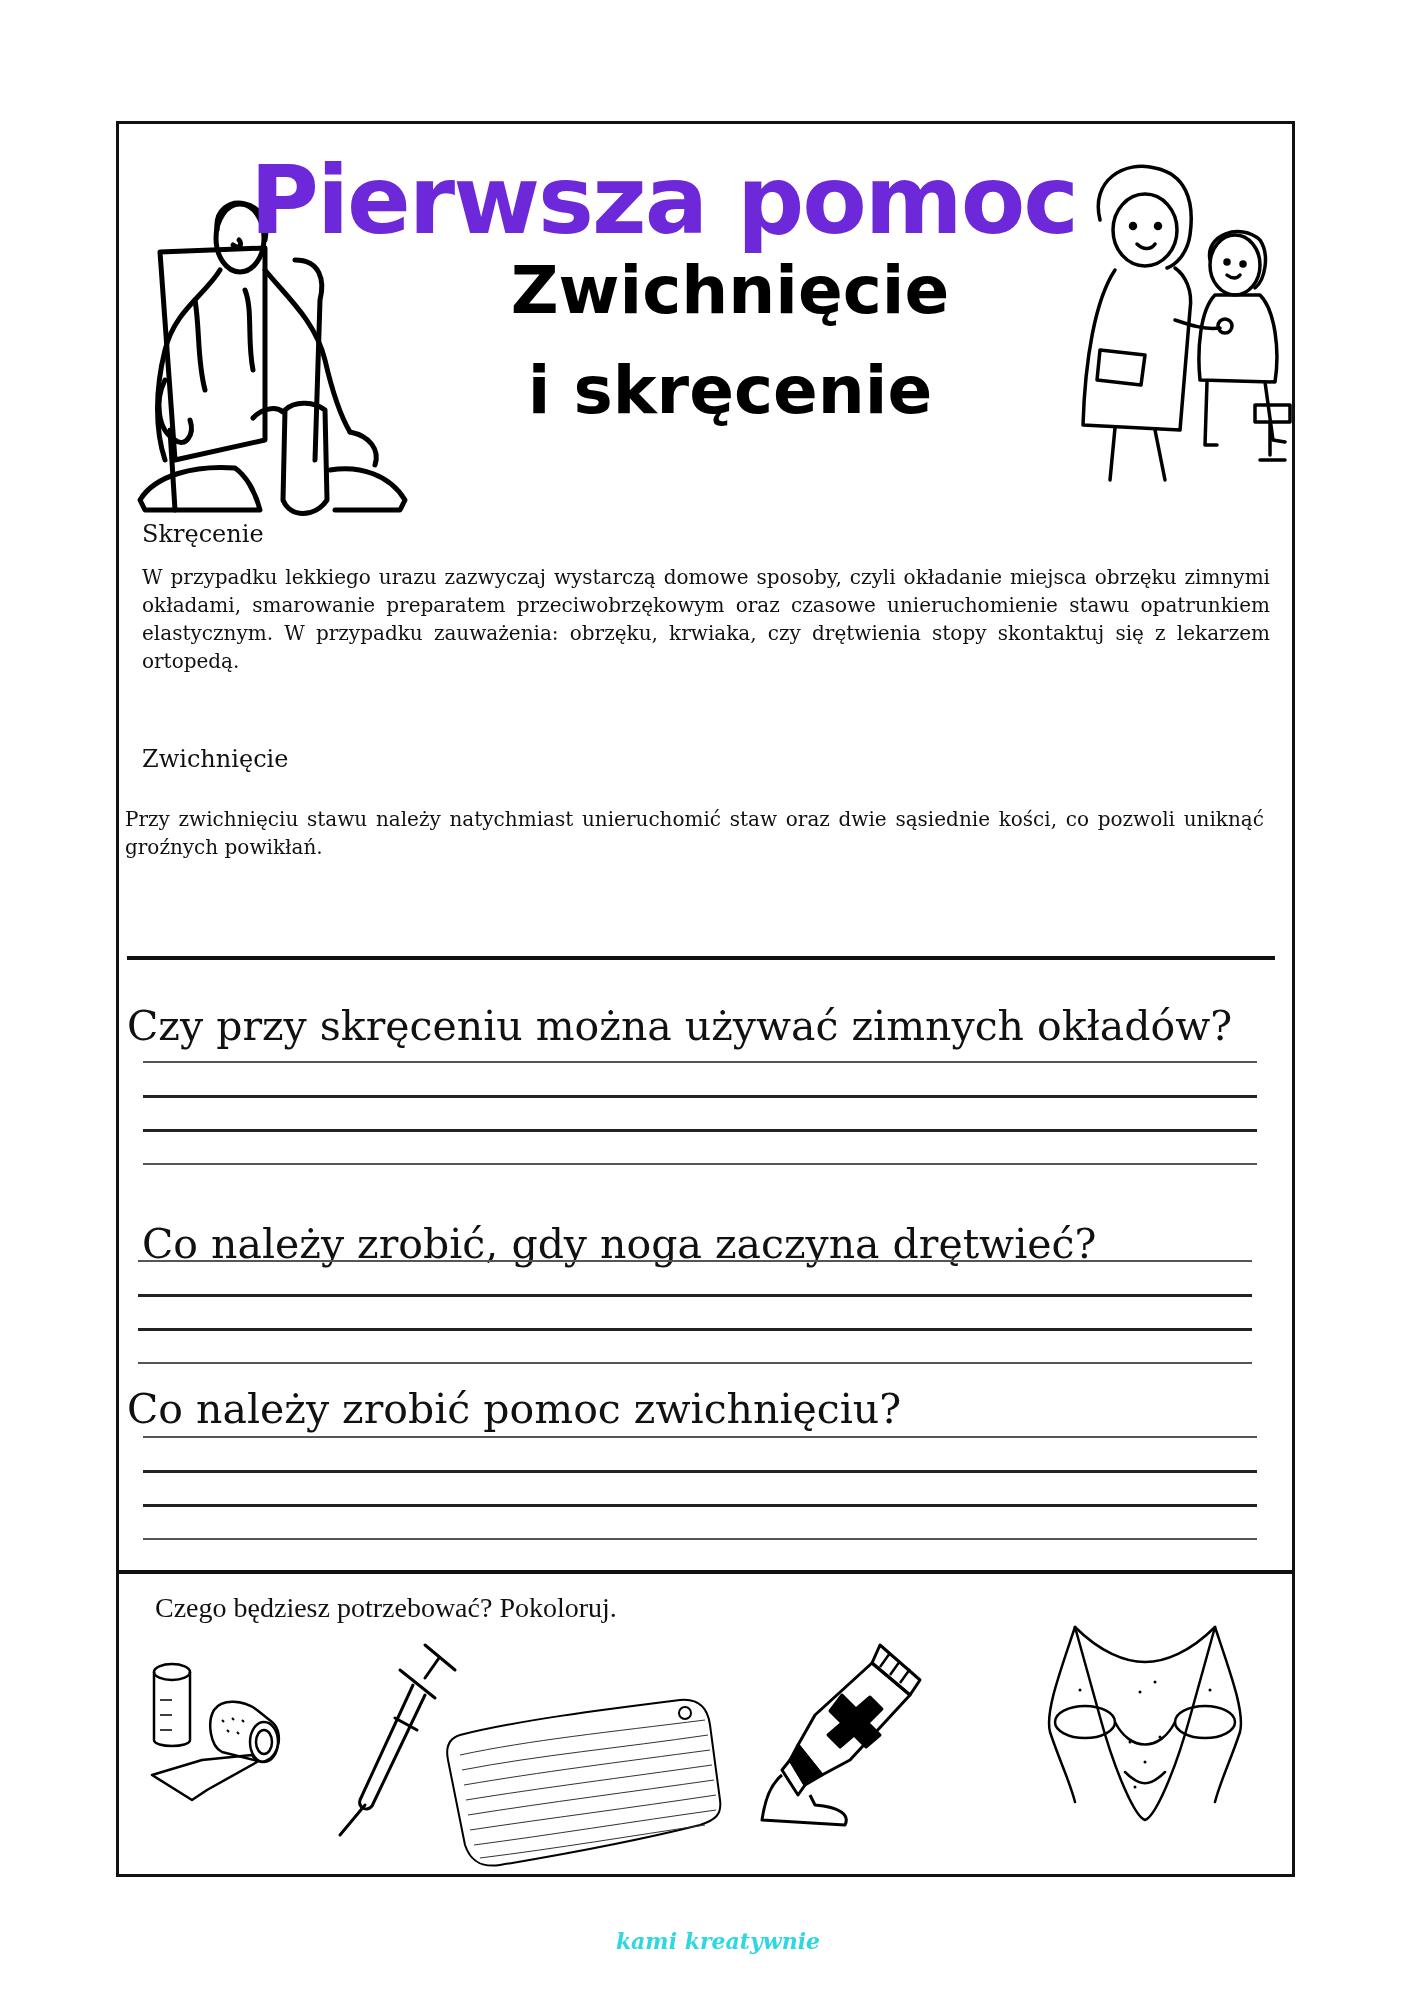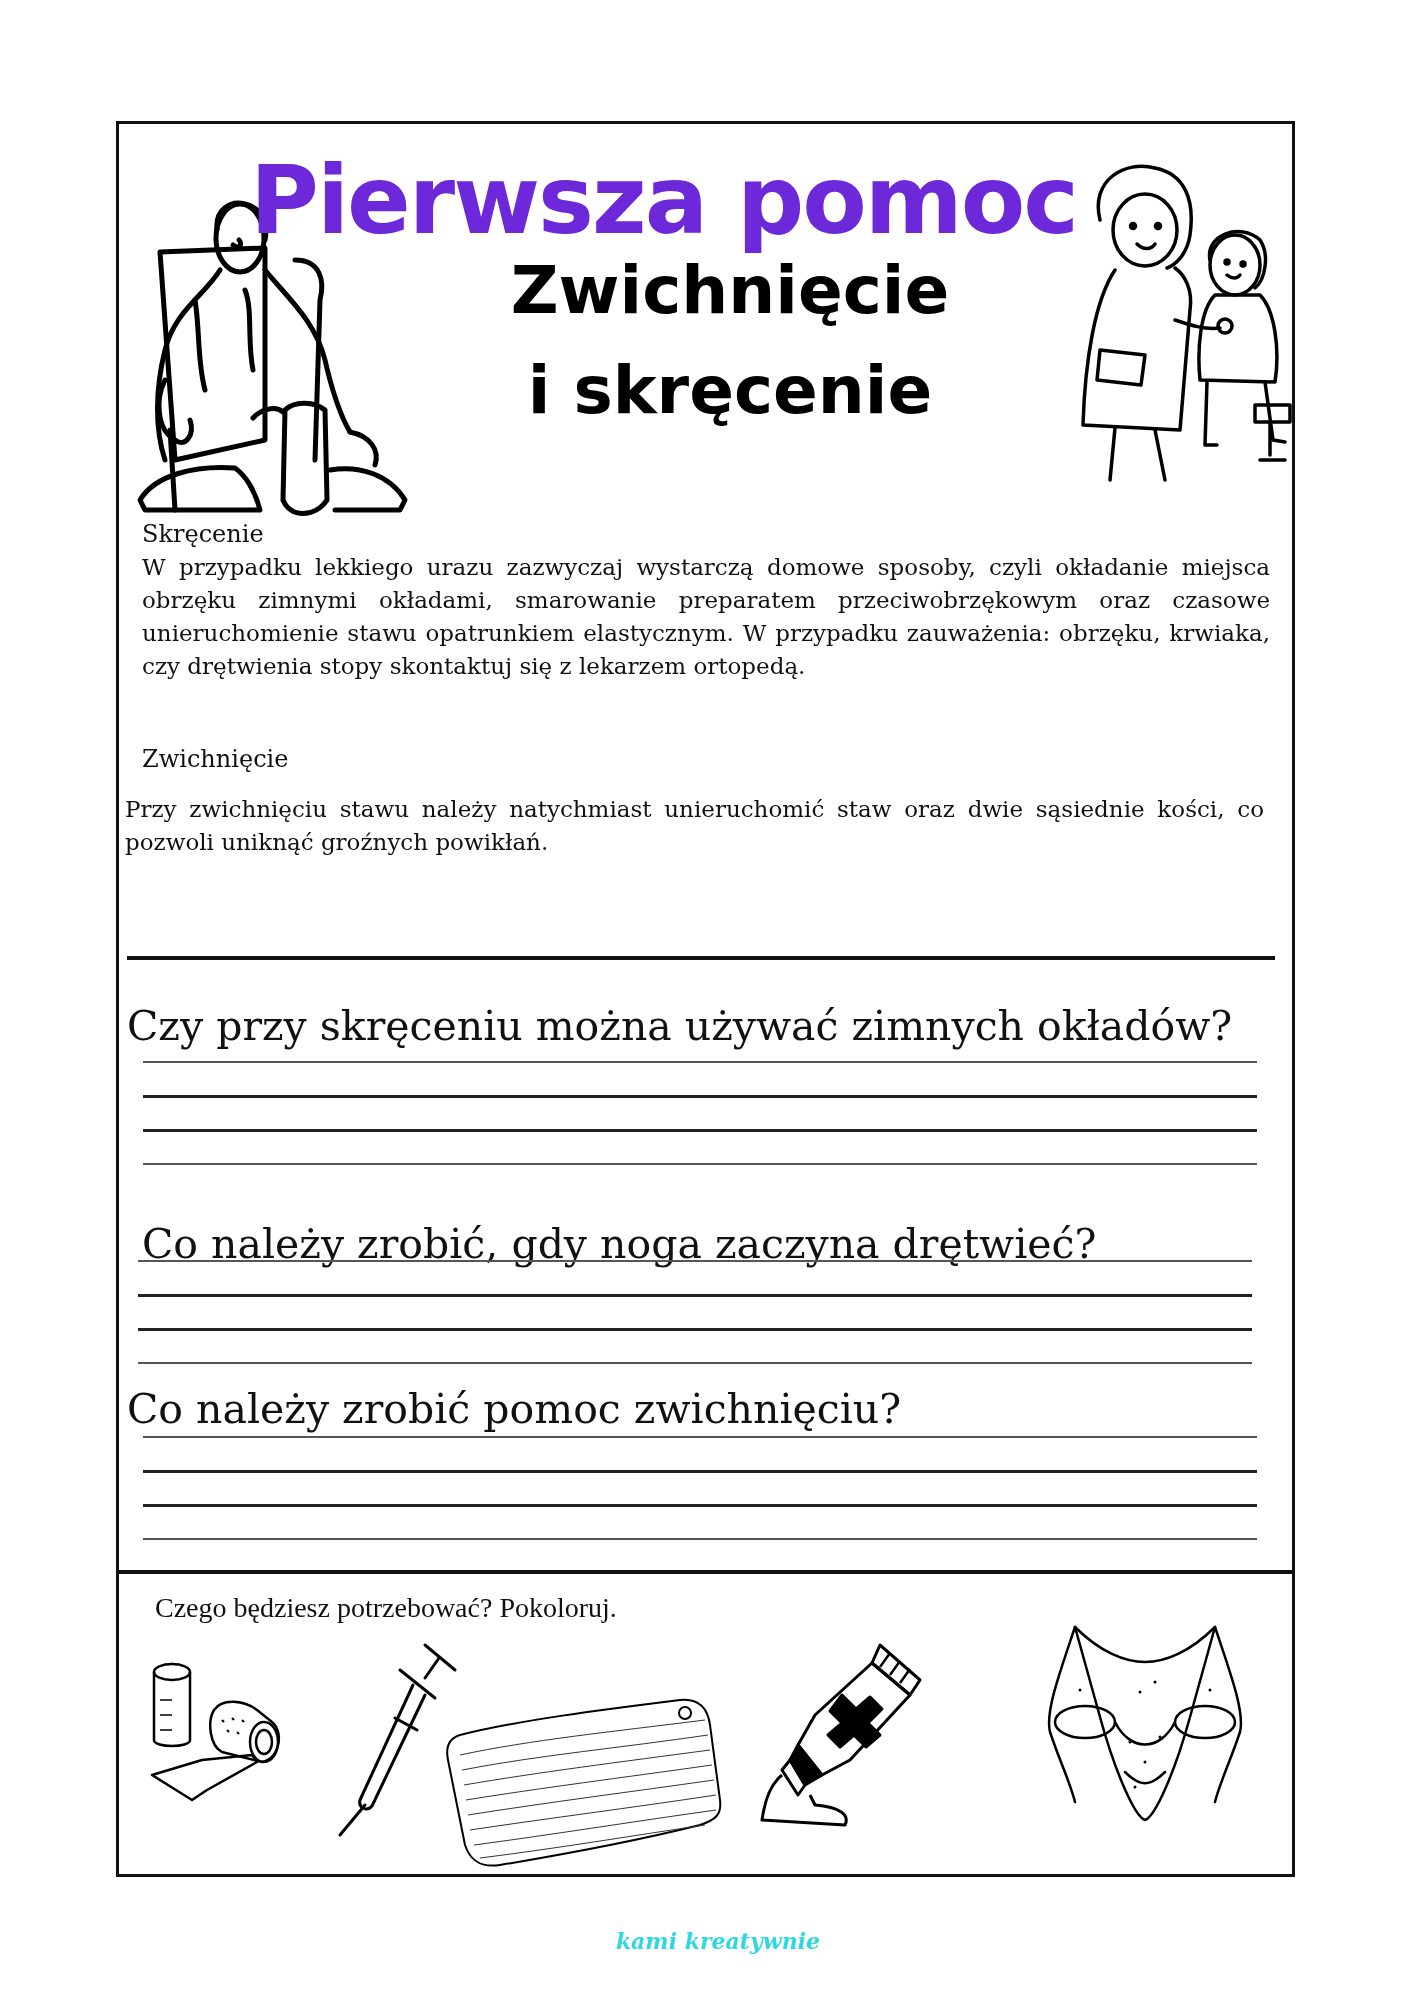--- a/index.html
+++ b/index.html
@@ -4,21 +4,21 @@
   <style>
     html, body { margin: 0; padding: 0; background: #ffffff; }
     body { width: 1414px; height: 2000px; position: relative; overflow: hidden; font-family: "DejaVu Serif", serif; color: #111; }
     .frame { position: absolute; left: 116px; top: 121px; width: 1179px; height: 1756px; border: 3px solid #111; box-sizing: border-box; }
     .abs { position: absolute; }
     .title { left: 250px; top: 118px; font-family: "DejaVu Sans", sans-serif; font-weight: bold; font-size: 94px; letter-spacing: -2px; line-height: 1; color: #6d28d9; white-space: nowrap; margin-top: 36px; }
     .subtitle { font-family: "DejaVu Sans", sans-serif; font-weight: bold; font-size: 66px; color: #000; text-align: center; width: 500px; line-height: 1; left: 480px; }
     .sub1 { top: 258px; }
     .sub2 { top: 358px; }
     .section-label { font-size: 24px; left: 142px; }
-    .para { left: 142px; width: 1128px; font-size: 23px; line-height: 33px; text-align: justify; text-align-last: left; }
+    .para { left: 142px; width: 1128px; font-size: 20px; line-height: 28px; text-align: justify; text-align-last: left; margin-top: 12px; }
     .para2 { left: 125px; width: 1139px; }
     .divider { background: #111; height: 4px; }
     .question { font-size: 41px; color: #111; white-space: nowrap; }
     .aline { height: 2px; background: #555; }
     .aline.thick { height: 3px; background: #222; }
     .color-label { font-family: Liberation Serif, serif; font-size: 28px; left: 155px; top: 1592px; }
     .footer { left: 600px; top: 1922px; width: 220px; text-align: right; font-family: "DejaVu Serif", serif; font-style: italic; font-weight: bold; font-size: 22px; color: #2ed8e0; margin-top: 6px; }
     svg { overflow: visible; }
   </style>
 </head>

